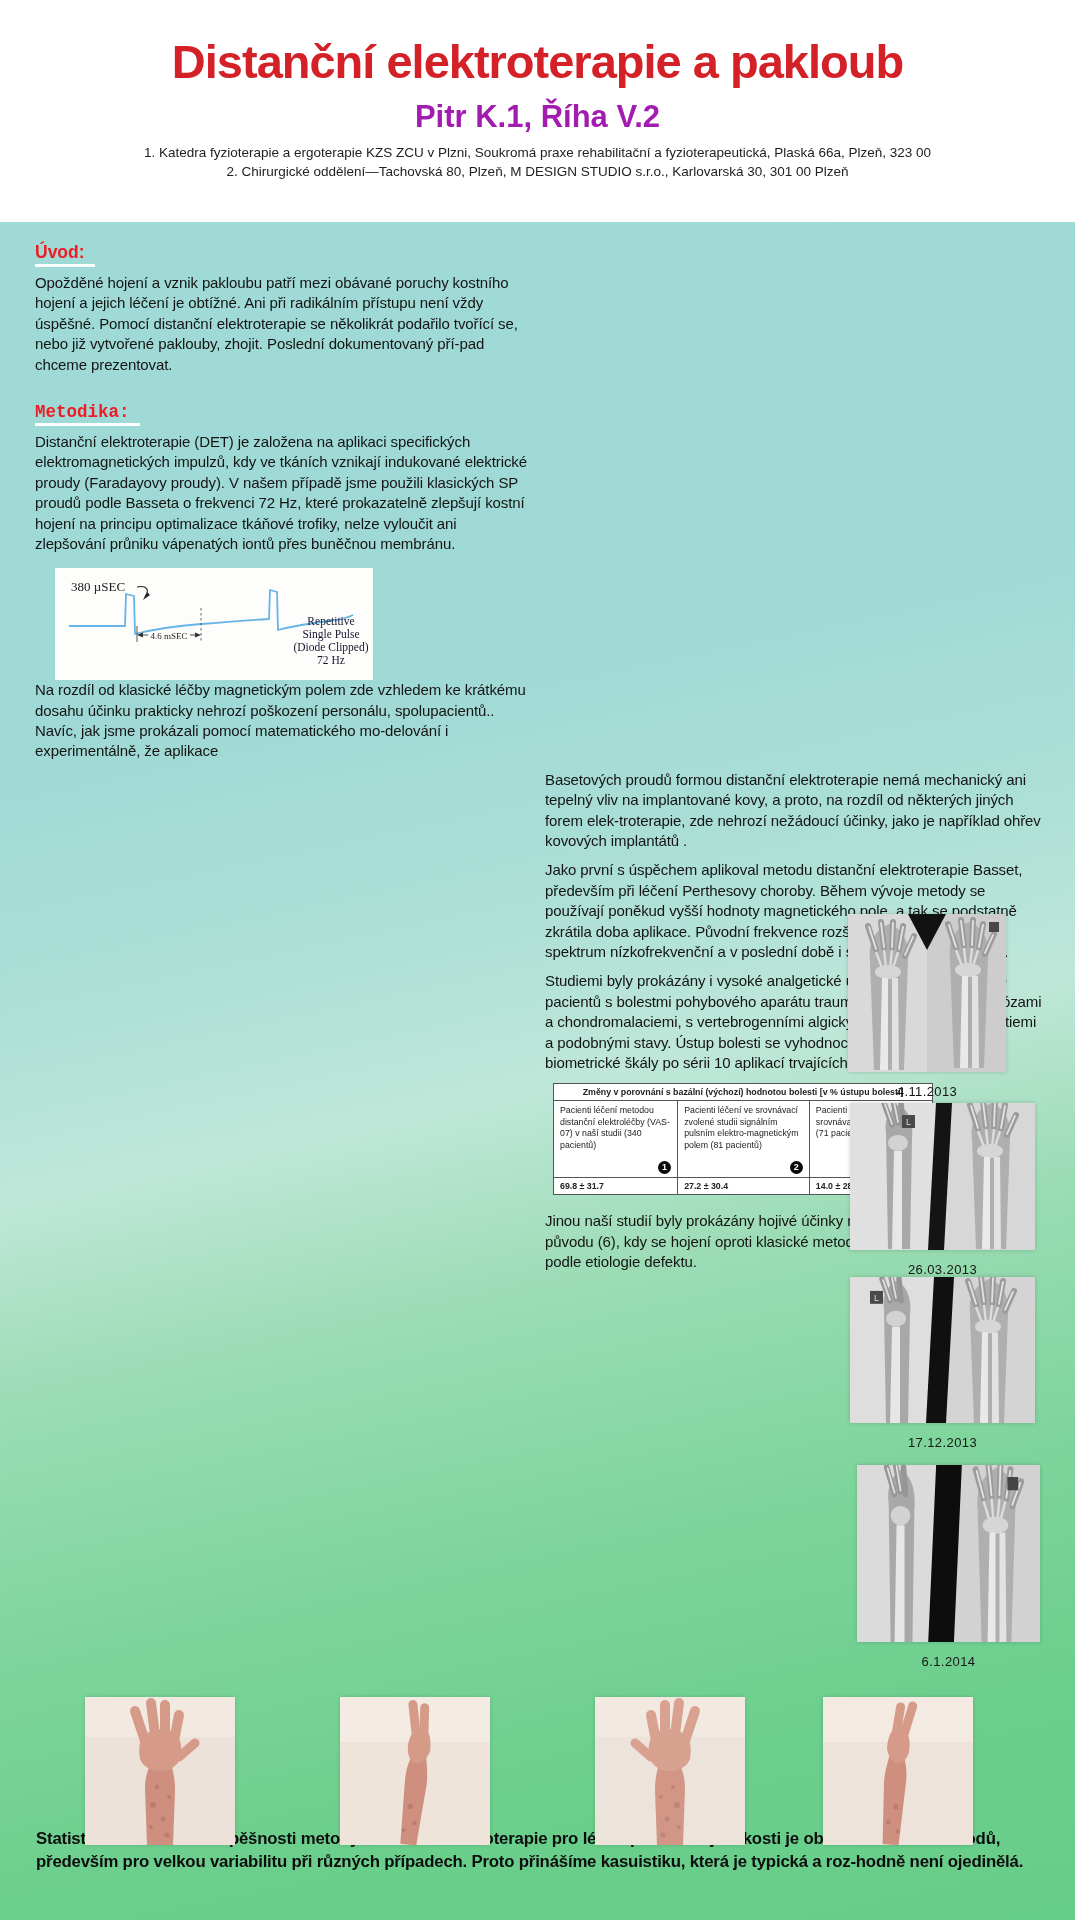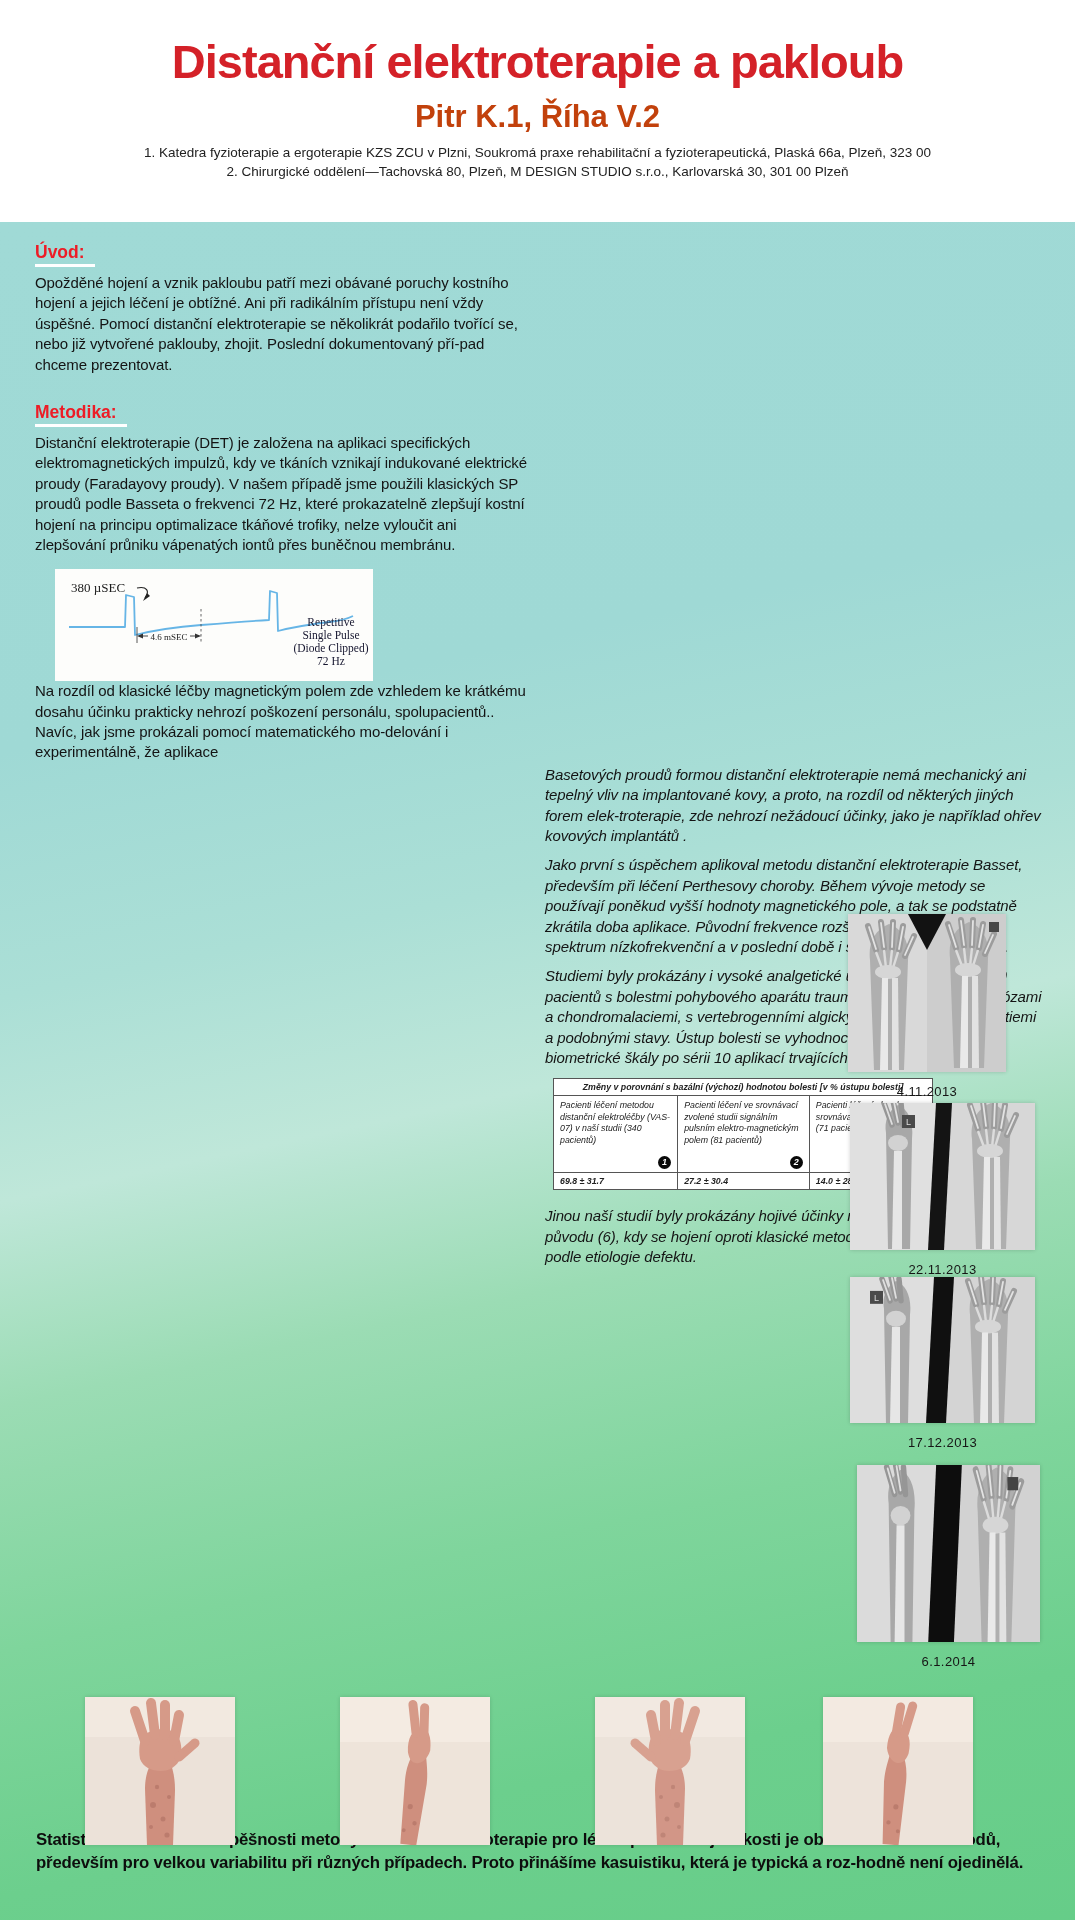--- a/index.html
+++ b/index.html
@@ -5,43 +5,43 @@
   html,body{margin:0;padding:0;background:#888;}
   .poster{
     position:relative;width:1075px;height:1920px;margin:0 auto;
     background:#fff;overflow:hidden;
     font-family:"Liberation Sans","DejaVu Sans",sans-serif;
     color:#141414;
   }
   
   .hdr{position:absolute;top:0;left:0;width:1075px;height:222px;background:#ffffff;text-align:center;}
   .hdr h1{margin:34px 0 0;font-size:47px;font-weight:bold;letter-spacing:-1px;color:#d42128;}
-  .hdr .authors{margin-top:10px;font-size:31px;font-weight:bold;color:#c2410c;}
+  .hdr .authors{margin-top:10px;font-size:31px;font-weight:bold;color:#a21caf;}
   .hdr .affil{margin-top:9px;font-size:13.5px;line-height:1.4;color:#222;}
   .hdr .affil + .affil{margin-top:0;}
   
   .main{
     position:absolute;top:222px;left:0;width:1075px;height:1814px;overflow:hidden;
     background:linear-gradient(168deg,#a0dad6 0%,#9fd9d5 26%,#abdfd6 38%,#bfe7d9 48%,#9bdcb4 58%,#7fd59c 70%,#6ccf8d 82%,#63cc86 100%);
   }
   .sheen{position:absolute;inset:0;pointer-events:none;}
   .sheen.s1{background:rgba(255,255,255,.10);clip-path:polygon(0 20%,100% 4%,100% 9%,0 30%);}
   .sheen.s2{background:rgba(255,255,255,.13);clip-path:polygon(0 40%,100% 24%,100% 33%,0 58%);}
   .sheen.s3{background:rgba(255,255,255,.10);clip-path:polygon(0 66%,100% 46%,100% 60%,0 92%);}
   .main > section, .main > div, .main > p, .main > h2{position:relative;z-index:1;}
   
   .sec-h{
     display:inline-block;margin:0 0 6px;font-size:17.5px;font-weight:bold;color:#ed1c26;
     border-bottom:3px solid #ffffff;padding:0 10px 1px 0;
   }
   
   .col-left{position:absolute;left:35px;top:20px;width:492px;}
-  .col-right{position:absolute;left:545px;top:22px;width:500px;font-style:italic;}
+  .col-right{position:absolute;left:545px;top:28px;width:500px;}
   .col-left p,.col-right p{margin:0;font-size:15px;line-height:1.36;letter-spacing:-.1px;}
-  .col-left .sec-h.metodika{margin-top:27px;}
+  .col-left .sec-h.metodika{margin-top:27px;font-family:Liberation Mono, monospace;}
   .col-right p{margin-bottom:9px;}
   
   .waveform{margin:14px 0 0 20px;width:318px;height:112px;background:#fdfdfb;box-shadow:0 0 0 1px #e3e3de inset;border-radius:29px;}
   .waveform svg{display:block;}
   .wv-serif{font-family:"Liberation Serif","DejaVu Serif",serif;}
   .after-fig{margin-top:22px;}
   
   .ptable{
     margin:10px 0 16px 8px;width:378px;background:#fff;border:1px solid #555;
     font-size:8.8px;color:#222;
@@ -246,21 +246,21 @@
     <figure class="xray x2">
       <svg width="185" height="147" viewBox="0 0 185 147">
         <rect width="185" height="147" fill="#d7d7d7"></rect>
         <rect width="92" height="147" fill="#e0e0e0"></rect>
         <use href="#latArm" transform="translate(18,-4)"></use>
         <use href="#apArm" transform="translate(104,-4)"></use>
         <polygon points="86,0 102,0 94,147 78,147" fill="#141414"></polygon>
         <rect x="52" y="12" width="13" height="13" fill="#4a4a4a"></rect>
         <text x="58.5" y="22" font-size="9" text-anchor="middle" fill="#ddd">L</text>
       </svg>
-      <figcaption>22.11.2013</figcaption>
+      <figcaption>26.03.2013</figcaption>
     </figure>
 
     <figure class="xray x3">
       <svg width="185" height="146" viewBox="0 0 185 147" preserveAspectRatio="none">
         <rect width="185" height="147" fill="#d4d4d4"></rect>
         <rect width="92" height="147" fill="#dedede"></rect>
         <use href="#latArm" transform="translate(16,-2)"></use>
         <use href="#apArm" transform="translate(102,-2)"></use>
         <polygon points="84,0 104,0 96,147 76,147" fill="#101010"></polygon>
         <rect x="20" y="14" width="13" height="13" fill="#4a4a4a"></rect>

